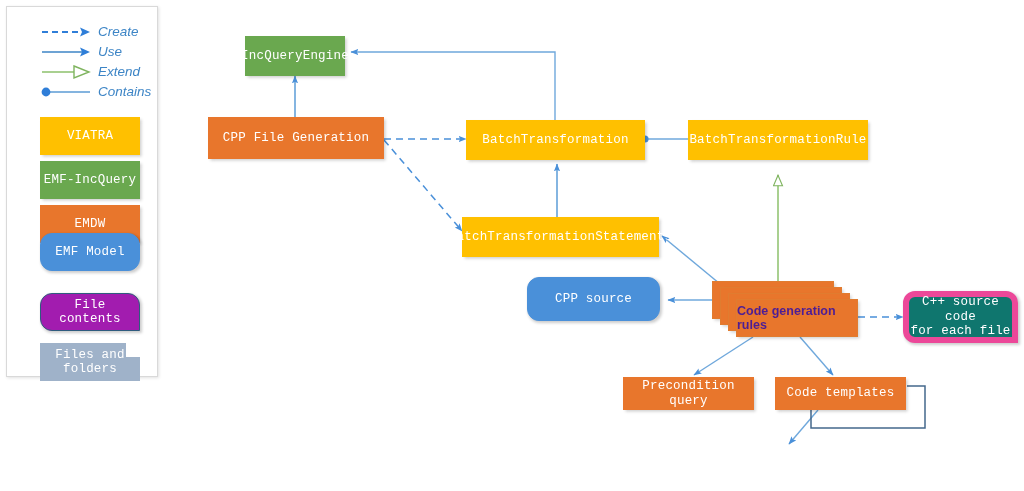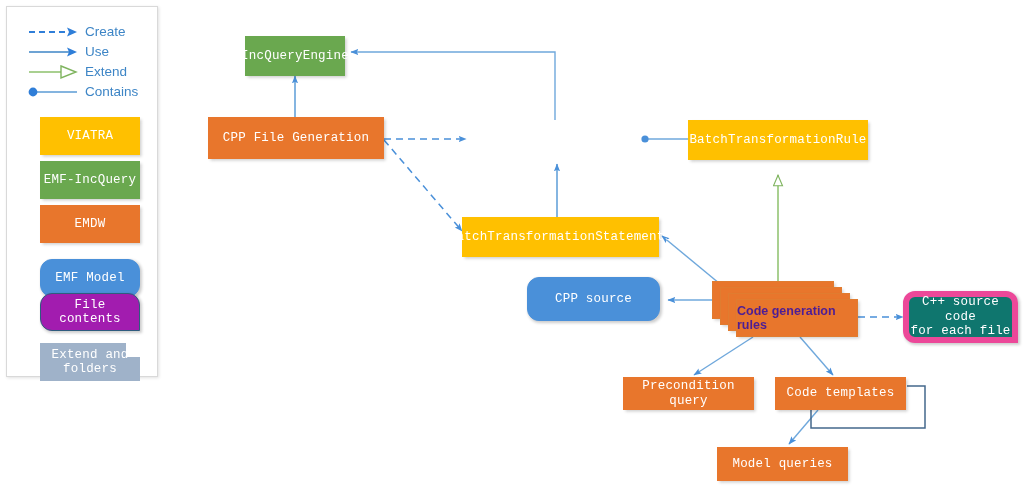--- a/index.html
+++ b/index.html
@@ -9,21 +9,21 @@
   }
   #canvas{position:absolute;left:0;top:0;width:1024px;height:491px;}
   svg#edges{position:absolute;left:0;top:0;width:1024px;height:491px;pointer-events:none;}
 
   
   .legend-panel{
     position:absolute;left:6px;top:6px;width:152px;height:371px;
     background:#ffffff;border:1px solid #d9d9d9;box-sizing:border-box;
     box-shadow:1px 1px 3px rgba(0,0,0,0.12);
   }
-  .legend-row{position:absolute;left:4px;width:152px;height:20px;}
+  .legend-row{position:absolute;left:17px;width:152px;height:20px;font-style:italic;}
   .legend-label{
     position:absolute;left:74px;top:0px;font-size:13.5px;color:#3d85c6;
     line-height:20px;white-space:nowrap;
   }
   .legend-art{position:absolute;left:16px;top:0;width:54px;height:20px;}
 
   
   .node{
     position:absolute;box-sizing:border-box;
     display:flex;align-items:center;justify-content:center;
@@ -151,43 +151,46 @@
     </div>
 
     <div class="node n-incq sw" style="top:154px;">
       <span>EMF-IncQuery</span>
     </div>
 
     <div class="node n-emdw sw" style="top:198px;">
       <span>EMDW</span>
     </div>
 
-    <div class="node n-emf sw" style="top:252px;">
+    <div class="node n-emf sw" style="top:226px;">
       <span>EMF Model</span>
     </div>
 
     <div class="node n-file sw" style="top:286px;">
       <span>File contents</span>
     </div>
 
     <div class="n-folder-wrap" style="left:33px;top:336px;width:100px;height:38px;">
       <div class="node n-folder" style="left:0;top:0;width:100px;height:38px;">
-        <span>Extend and folders</span>
+        <span>Files and folders</span>
       </div>
     </div>
   </div>
 
   <div class="node n-incq" style="left:245px;top:36px;width:100px;height:40px;">
     <span>IncQueryEngine</span>
   </div>
 
   <div class="node n-emdw" style="left:208px;top:117px;width:176px;height:42px;">
     <span>CPP File Generation</span>
   </div>
 
+  <div class="node n-viatra" style="left:466px;top:120px;width:179px;height:40px;">
+    <span>BatchTransformation</span>
+  </div>
 
   <div class="node n-viatra" style="left:688px;top:120px;width:180px;height:40px;">
     <span>BatchTransformationRule</span>
   </div>
 
   <div class="node n-viatra" style="left:462px;top:217px;width:197px;height:40px;">
     <span>BatchTransformationStatements</span>
   </div>
 
   <div class="node n-emf" style="left:527px;top:277px;width:133px;height:44px;">
@@ -209,17 +212,14 @@
   </div>
 
   <div class="node n-emdw" style="left:623px;top:377px;width:131px;height:33px;">
     <span>Precondition query</span>
   </div>
 
   <div class="node n-emdw" style="left:775px;top:377px;width:131px;height:33px;">
     <span>Code templates</span>
   </div>
 
-  <div class="node n-emdw" style="left:717px;top:447px;width:131px;height:34px;">
-    <span>Model queries</span>
-  </div>
 
 </div>
 
 </body></html>

